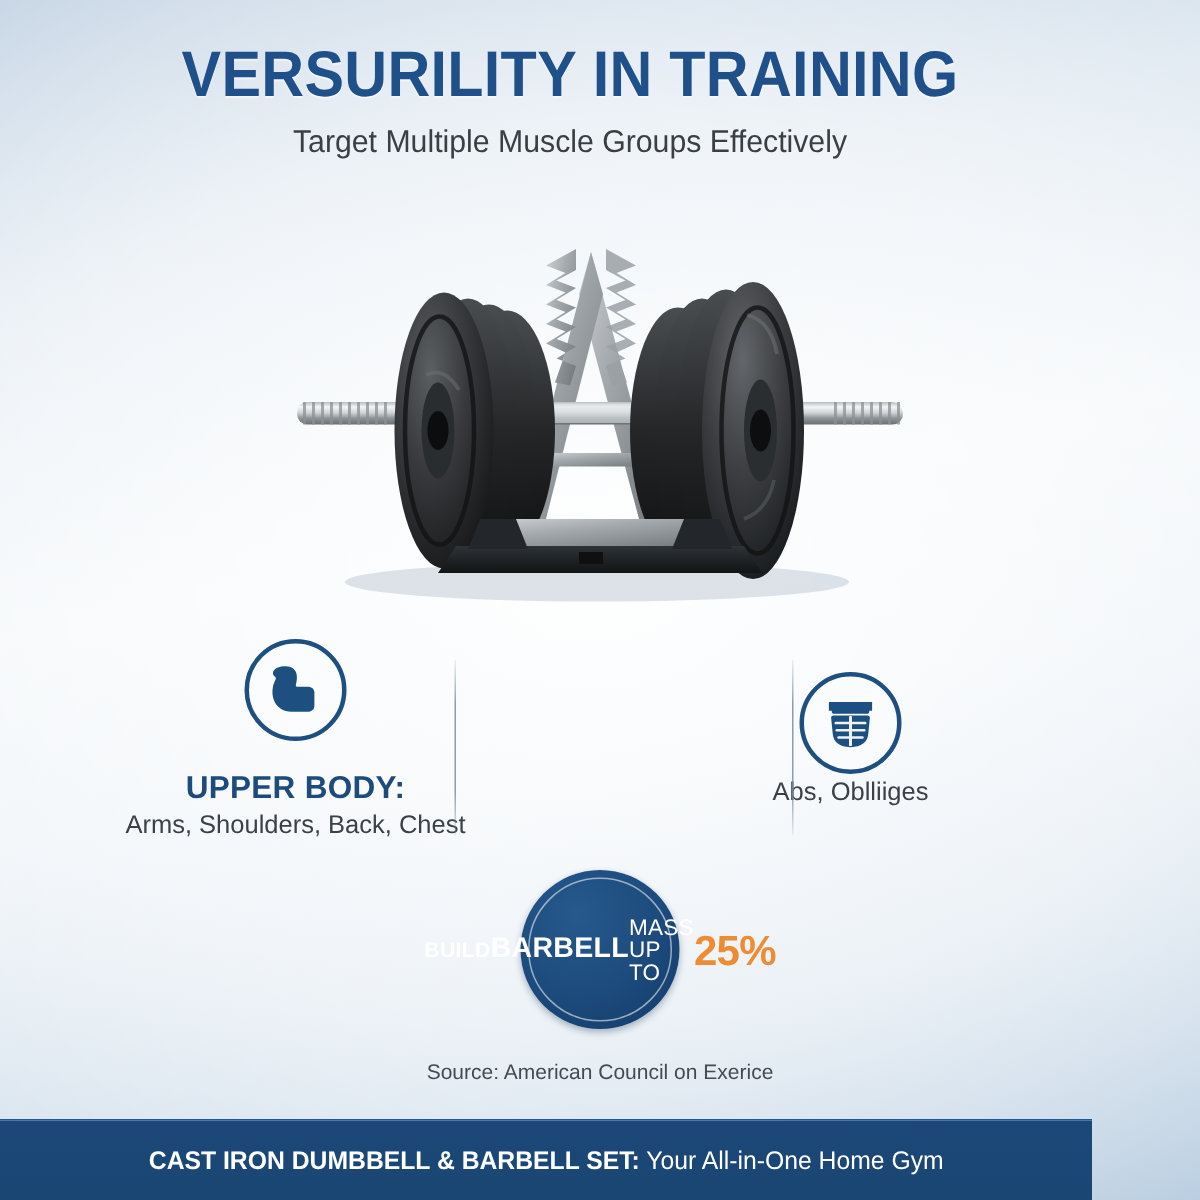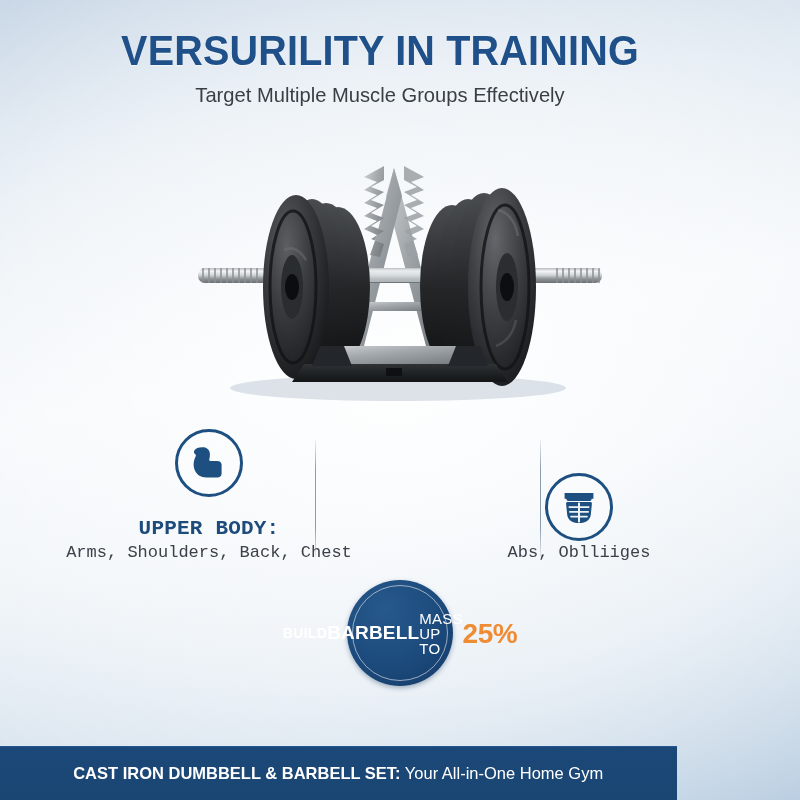--- a/index.html
+++ b/index.html
@@ -56,27 +56,26 @@
     left: 180px;
     top: 150px;
     width: 440px;
     height: 255px;
   }
   .product svg { display: block; }
 
   
   .features {
     position: absolute;
-    left: 24px;
+    left: 12px;
     top: 418px;
     width: 740px;
     height: 145px;
     display: flex;
-    align-items: flex-end;
-    font-family: Liberation Mono, monospace;
+    align-items: center;
   }
   .feature {
     flex: 1 1 0;
     text-align: center;
     position: relative;
   }
   .icon-circle {
     width: 62px;
     height: 62px;
     margin: 4px auto 0 auto;
@@ -178,21 +177,21 @@
     font-size: 14px;
     line-height: 17px;
     color: #454b53;
   }
 
   
   .banner {
     position: absolute;
     left: 0;
     top: 746px;
-    width: 677px;
+    width: 728px;
     height: 54px;
     background: linear-gradient(to bottom, #1b4878 0%, #1a4673 100%);
     border-top: 1px solid #21588f;
     display: flex;
     align-items: center;
     justify-content: center;
   }
   .banner-text {
     font-size: 17px;
     line-height: 20px;
@@ -358,20 +357,21 @@
     <div class="divider" id="divider-2"></div>
   </div>
 
   <div class="badge">
     <div class="badge-l1">BUILD</div>
     <div class="badge-l2">BARBELL</div>
     <div class="badge-l3">MASS UP TO</div>
     <div class="badge-pct">25%</div>
   </div>
 
+  <div class="source">Source: American Council on Exerice</div>
 
   <div class="banner">
     <div class="banner-text">
       <span class="banner-strong">CAST IRON DUMBBELL &amp; BARBELL SET:</span><span class="banner-light"> Your All-in-One Home Gym</span>
     </div>
   </div>
 
 </div>
 
 </body></html>

